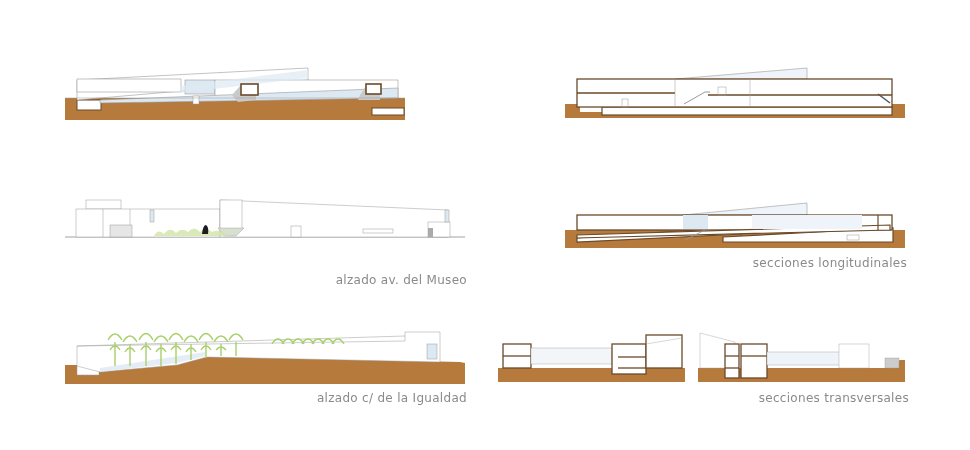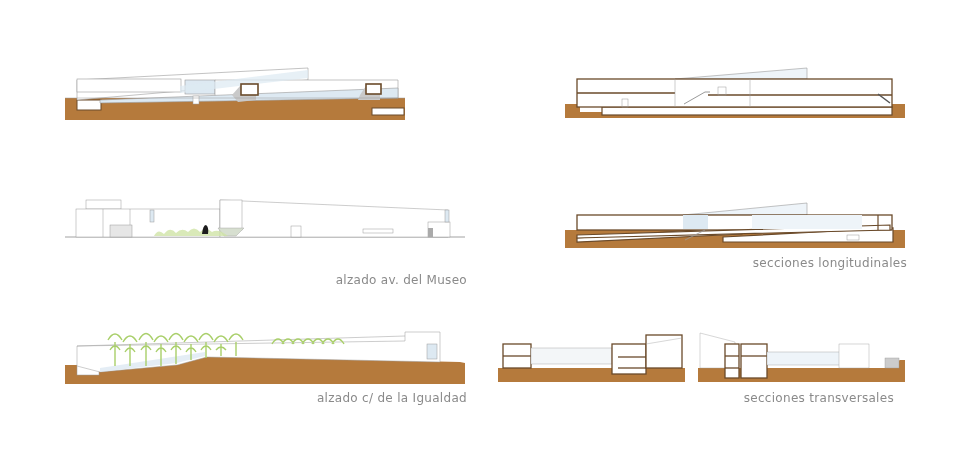--- a/index.html
+++ b/index.html
@@ -138,13 +138,13 @@
     <rect x="30" y="14" width="14" height="34" fill="#fff" stroke="#6a4a2a" stroke-width="1.3"></rect>
     <line x1="30" y1="26" x2="44" y2="26" stroke="#6a4a2a" stroke-width="1.3"></line>
     <line x1="30" y1="38" x2="44" y2="38" stroke="#6a4a2a" stroke-width="1.3"></line>
     <rect x="46" y="14" width="26" height="34" fill="#fff" stroke="#6a4a2a" stroke-width="1.3"></rect>
     <line x1="46" y1="26" x2="72" y2="26" stroke="#6a4a2a" stroke-width="1.3"></line>
     <rect x="72" y="22" width="95" height="13" fill="#eef4f9" stroke="#9a9a9a" stroke-width="0.4"></rect>
     <rect x="144" y="14" width="30" height="24" fill="#fff" stroke="#9a9a9a" stroke-width="0.4"></rect>
     <rect x="190" y="28" width="14" height="10" fill="#ccc" stroke="#9a9a9a" stroke-width="0.4"></rect>
   </svg>
 </div>
-<div class="caption" style="right:76px;top:391px;">secciones transversales</div>
+<div class="caption" style="right:61px;top:391px;">secciones transversales</div>
 
 </body></html>

